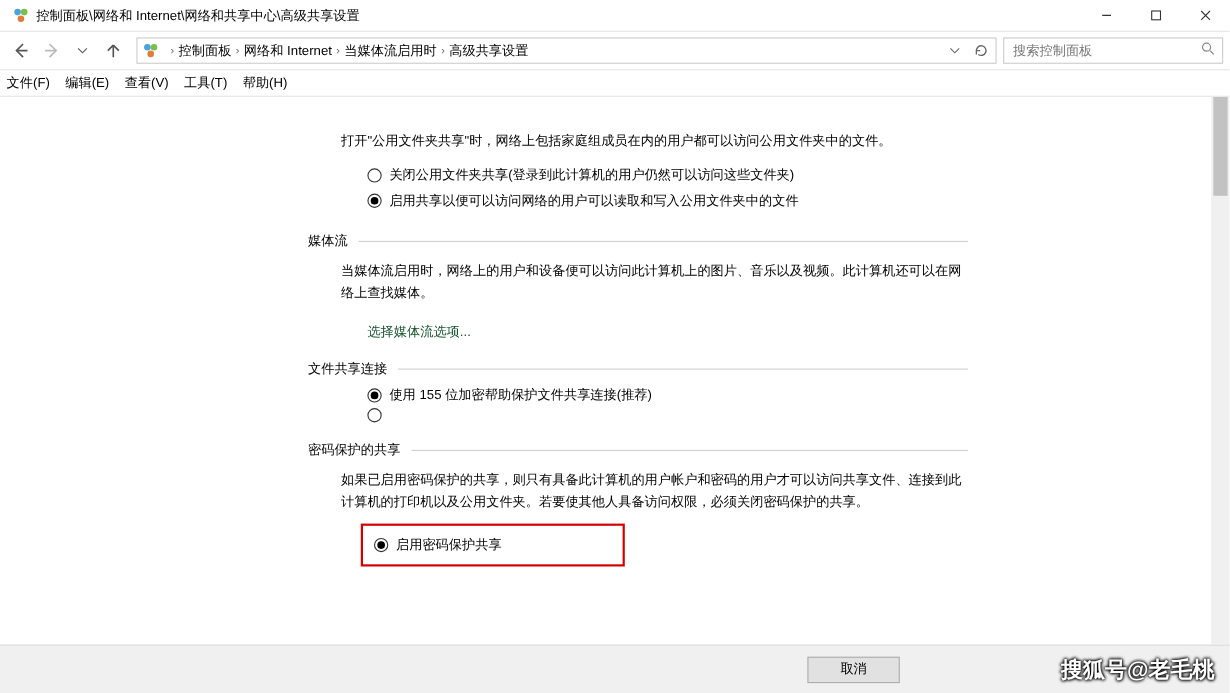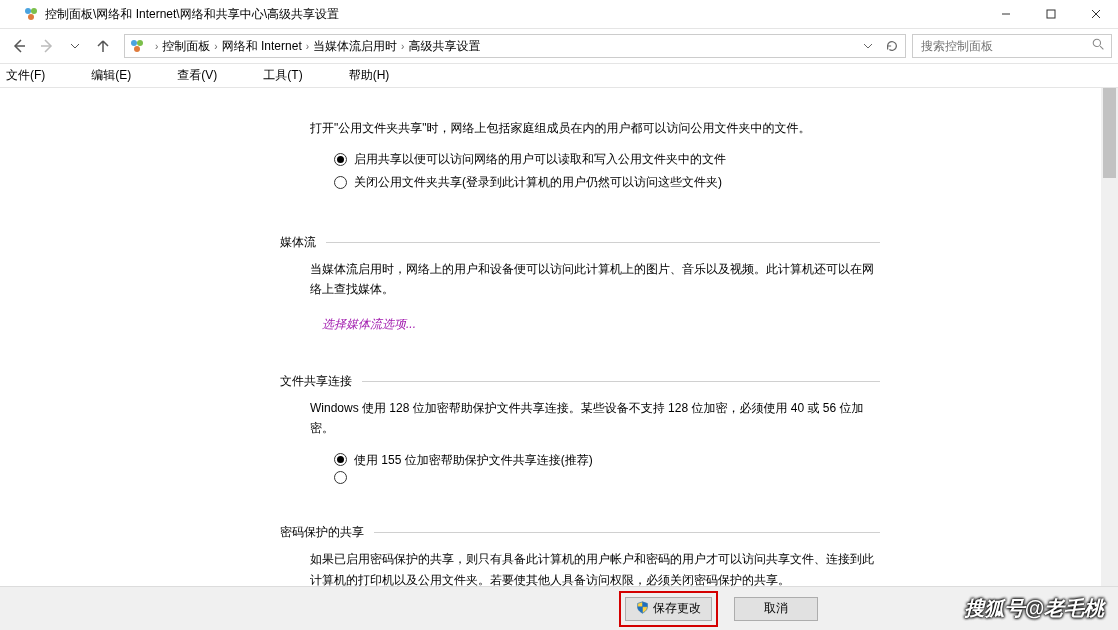--- a/index.html
+++ b/index.html
@@ -11,21 +11,21 @@
     color: #000;
     width: 1118px;
     height: 630px;
     overflow: hidden;
     position: relative;
   }
   .titlebar {
     display: flex;
     align-items: center;
     height: 28px;
-    padding: 0 0 0 23px;
+    padding: 0 0 0 11px;
     background: #fff;
   }
   .titlebar .app-icon {
     width: 16px; height: 16px;
     margin-right: 6px;
   }
   .titlebar .title { flex: 0 0 auto; }
   .titlebar .spacer { flex: 1; }
   .win-controls { display: flex; }
   .win-btn {
@@ -76,21 +76,20 @@
     flex:1; border:none; outline:none; font-size:12px; color:#1d4ed8; background:transparent;
   }
   .searchbox .mag { margin-left:4px; color:#888; }
 
   .menubar {
     display: flex; align-items: center;
     height: 24px;
     padding: 0 6px;
     font-size: 12px;
     border-bottom: 1px solid #e5e5e5;
-    gap: 32px;
   }
   .menubar .menu-item { margin-right: 14px; }
 
   .content-wrap {
     position: relative;
     height: calc(630px - 28px - 36px - 24px - 44px);
     overflow: hidden;
   }
   .scroll-track {
     position:absolute; right:0; top:0; bottom:0; width:17px;
@@ -123,28 +122,28 @@
   .radio {
     width:13px; height:13px; border:1px solid #333; border-radius:50%;
     margin-right:7px; display:inline-flex; align-items:center; justify-content:center;
     background:#fff;
   }
   .radio.checked::after {
     content:""; width:7px; height:7px; background:#000; border-radius:50%;
   }
   .section-head {
     display:flex; align-items:center;
-    margin-top: 40px;
+    margin-top: 17px;
     margin-bottom: 4px;
   }
   .section-head .label { white-space:nowrap; }
   .section-head .rule {
     flex:1; height:1px; background:#d0d0d0; margin-left:10px;
   }
-  .linktext { color:#a21caf; cursor:pointer; margin-left:42px; display:inline-block; margin-top:6px;font-style:italic; }
+  .linktext { color:#14532d; cursor:pointer; margin-left:54px; display:inline-block; margin-top:6px; }
 
   .highlight-box {
     border: 2px solid #d40000;
     padding: 6px 10px 6px 10px;
     margin-left: 48px;
     margin-top: 6px;
     width: 240px;
   }
   .highlight-box .radio-row { line-height:1.9; }
 
@@ -166,21 +165,21 @@
   }
   .btn .shield { margin-right:4px; }
   .btn-highlight {
     border: 2px solid #d40000;
     padding: 4px;
     display:inline-flex;
   }
 
   .watermark {
     position:absolute; right:14px; bottom:8px;
-    font-size: 20px; font-weight: bold; font-style: italic;
+    font-size: 20px; font-weight: bold; 
     color: #fff;
     text-shadow: 0 0 3px #000, 0 0 3px #000, 0 0 3px #000;
     pointer-events:none;
   }
 </style>
 </head>
 <body>
 
 <div class="titlebar">
   <span class="app-icon">
@@ -296,81 +295,67 @@
   <div class="scroll-track">
     <div class="scroll-thumb"></div>
   </div>
 
   <div class="content">
     
     <div class="cut-heading" style="visibility:hidden">公用文件夹共享</div>
     <div class="desc">打开"公用文件夹共享"时，网络上包括家庭组成员在内的用户都可以访问公用文件夹中的文件。</div>
     <div class="radio-group">
       <div class="radio-row">
+        <span class="radio"></span>
+        <span>关闭公用文件夹共享(登录到此计算机的用户仍然可以访问这些文件夹)</span>
+      </div>
+      <div class="radio-row">
         <span class="radio checked"></span>
         <span>启用共享以便可以访问网络的用户可以读取和写入公用文件夹中的文件</span>
-      </div>
-      <div class="radio-row">
-        <span class="radio"></span>
-        <span>关闭公用文件夹共享(登录到此计算机的用户仍然可以访问这些文件夹)</span>
       </div>
     </div>
 
     
     <div class="section-head">
       <span class="label">媒体流</span>
       <span class="rule"></span>
     </div>
     <div class="desc">当媒体流启用时，网络上的用户和设备便可以访问此计算机上的图片、音乐以及视频。此计算机还可以在网络上查找媒体。</div>
     <span class="linktext">选择媒体流选项...</span>
 
     
     <div class="section-head">
       <span class="label">文件共享连接</span>
       <span class="rule"></span>
     </div>
-    <div class="desc">Windows 使用 128 位加密帮助保护文件共享连接。某些设备不支持 128 位加密，必须使用 40 或 56 位加密。</div>
     <div class="radio-group">
       <div class="radio-row">
         <span class="radio checked"></span>
         <span>使用 155 位加密帮助保护文件共享连接(推荐)</span>
       </div>
       <div class="radio-row">
         <span class="radio"></span>
       </div>
     </div>
 
     
     <div class="section-head">
       <span class="label">密码保护的共享</span>
       <span class="rule"></span>
     </div>
     <div class="desc">如果已启用密码保护的共享，则只有具备此计算机的用户帐户和密码的用户才可以访问共享文件、连接到此计算机的打印机以及公用文件夹。若要使其他人具备访问权限，必须关闭密码保护的共享。</div>
     <div class="highlight-box">
       <div class="radio-row">
         <span class="radio checked"></span>
-        <span>公用文件夹共享</span>
+        <span>启用密码保护共享</span>
       </div>
 
     </div>
   </div>
 </div>
 
 <div class="footer">
-  <span class="btn-highlight">
-    <span class="btn">
-      <span class="shield">
-        <svg width="13" height="13" viewBox="0 0 16 16">
-            <path d="M8 1 L14 3 V8 C14 12 8 15 8 15 C8 15 2 12 2 8 V3 Z" fill="#ffd23f" stroke="#1f6fbf" stroke-width="0.8"></path>
-            <path d="M8 1 L8 15 M2 7 L14 7" stroke="#1f6fbf" stroke-width="0.6"></path>
-            <path d="M8 1 L14 3 V7 H8 Z" fill="#1f6fbf"></path>
-            <path d="M2 7 H8 V15 C8 15 2 12 2 8 Z" fill="#1f6fbf"></path>
-          </svg>
-      </span>
-      <span>保存更改</span>
-    </span>
-  </span>
   <span class="btn">
     <span>取消</span>
   </span>
 </div>
 
 <div class="watermark">搜狐号@老毛桃</div>
 
 </body></html>

